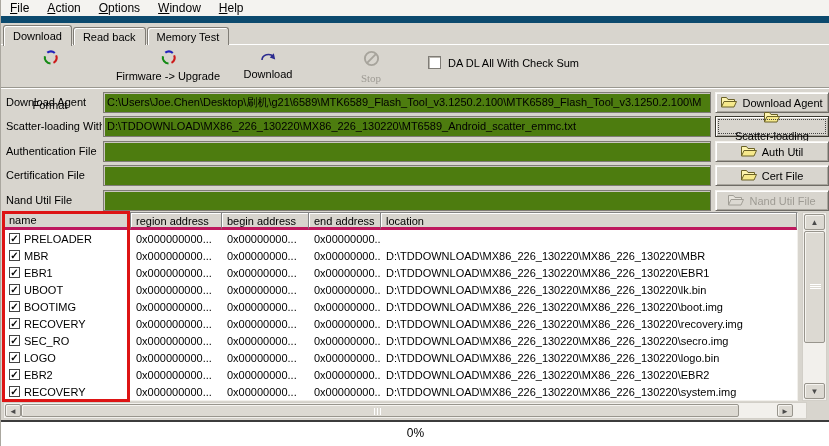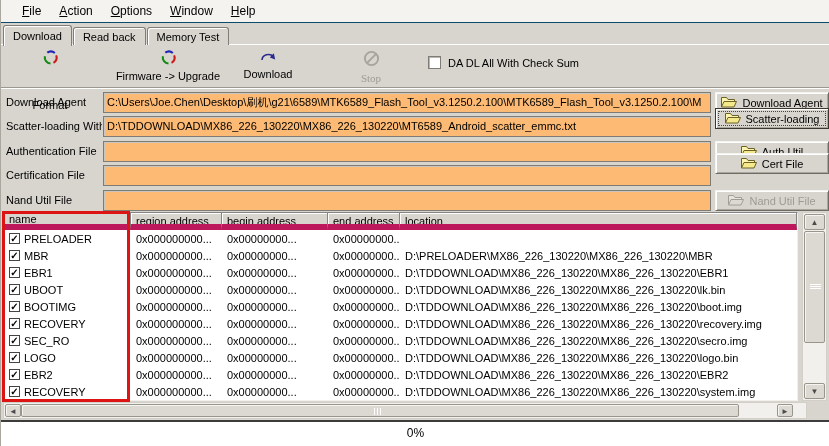--- a/index.html
+++ b/index.html
@@ -5,22 +5,22 @@
   * { box-sizing: border-box; }
   html,body { margin:0; padding:0; }
   body {
     width:829px; height:446px; position:relative; overflow:hidden;
     background:#d8d5ce; font-family:"Liberation Sans", sans-serif; color:#000;
     border-left:1px solid #aaa79f;
   }
   
   #menubar {
     position:absolute; left:0; top:0; width:829px; height:23px;
-    background:#f4f3f0; border-bottom:1px solid #0c4a6e;
-    display:flex; align-items:center; padding-left:12px;
+    background:#f4f3f0; border-bottom:7px solid #0c4a6e;
+    display:flex; align-items:center; padding-left:0;
   }
   .menu-item { padding:3px 9px; font-size:12px; cursor:default; }
   .menu-item u { text-decoration:underline; }
   
   #tabstrip {
     position:absolute; left:0; top:23px; width:829px; height:22px;
     display:flex; align-items:flex-end; padding-left:2px;
   }
   #body-panel {
     position:absolute; left:0; top:44px; width:829px; height:402px;
@@ -49,21 +49,21 @@
     box-shadow: inset 1px 1px 0 #b9b6af; font-size:11px; line-height:11px; text-align:center;
   }
   #checksum-label { position:absolute; left:447px; top:57px; font-size:11px; }
   
   .flabel {
     position:absolute; left:5px; width:96px; height:21px; font-size:11px;
     line-height:21px; white-space:nowrap; overflow:hidden;
   }
   .finput {
     position:absolute; left:102px; width:608px; height:21px;
-    background:#fdba74; border:1px solid #7f7c76;
+    background:#4d7c0f; border:1px solid #7f7c76;
     box-shadow: inset 1px 1px 0 #c9c6bf;
     font-size:11px; line-height:19px; padding:0 3px; white-space:nowrap; overflow:hidden;
   }
   .fbtn {
     position:absolute; left:714px; width:114px; height:21px;
     background:#d8d5ce; border:1px solid #6e6b65;
     border-top-color:#f6f4f0; border-left-color:#f6f4f0;
     box-shadow: inset 1px 1px 0 #fff, inset -1px -1px 0 #a9a69e;
     font-size:11px; display:flex; align-items:center; justify-content:center; gap:5px; cursor:default;
   }
@@ -74,31 +74,31 @@
   #table {
     position:absolute; left:2px; top:212px; width:795px; height:189px;
     background:#fff; border:1px solid #848484;
     border-right-color:#f2f0ec; border-bottom-color:#f2f0ec;
     overflow:hidden;
   }
   #table-header { display:flex; height:17px; background:#d8d5ce; }
   .hcell {
     font-size:11px; line-height:16px; padding-left:5px;
     background:#d8d5ce;
-    border-right:1px solid #848484; border-bottom:6px solid #be185d;
+    border-right:1px solid #848484; border-bottom:3px solid #be185d;
     box-shadow: inset 1px 1px 0 #fff;
     white-space:nowrap; overflow:hidden; cursor:default;
   }
   .trow { display:flex; height:17px; align-items:center; }
   .cell {
     font-size:11px; white-space:nowrap; overflow:hidden; padding-left:5px; cursor:default;
   }
   .c0 { width:127px; display:flex; align-items:center; gap:4px; }
   .c1 { width:91px; }
-  .c2 { width:106px; }
+  .c2 { width:87px; }
   .c3 { width:72px; }
   .c4 { flex:1; }
   .cbx {
     width:11px; height:11px; flex:0 0 11px; background:#fff; border:1px solid #444;
     font-size:10px; line-height:9px; text-align:center; font-weight:bold;
   }
   .nm { overflow:hidden; white-space:nowrap; }
   
   #red-annotation {
     position:absolute; left:1px; top:211px; width:128px; height:191px;
@@ -200,39 +200,39 @@
     <div class="finput" style="top: 92px;">C:\Users\Joe.Chen\Desktop\刷机\g21\6589\MTK6589_Flash_Tool_v3.1250.2.100\MTK6589_Flash_Tool_v3.1250.2.100\M</div>
     <div class="fbtn normal" style="top: 92px;">
       <span><svg width="16" height="12" viewBox="0 0 16 12">
           <path d="M0.5 11 V1.5 H5.5 L7 3.5 H13.5 V5.5" fill="#fdf4ae" stroke="#6b6228"></path>
           <path d="M0.5 11 L3 5.5 H15.5 L13 11 Z" fill="#f6e98c" stroke="#6b6228"></path>
         </svg></span>
       <span>Download Agent</span>
     </div>
     <div class="flabel" style="top: 116px;">Scatter-loading With</div>
     <div class="finput" style="top: 116px;">D:\TDDOWNLOAD\MX86_226_130220\MX86_226_130220\MT6589_Android_scatter_emmc.txt</div>
-    <div class="fbtn focused" style="top: 108px;">
+    <div class="fbtn focused" style="top: 116px; flex-direction: column;">
       <span><svg width="16" height="12" viewBox="0 0 16 12">
           <path d="M0.5 11 V1.5 H5.5 L7 3.5 H13.5 V5.5" fill="#fdf4ae" stroke="#6b6228"></path>
           <path d="M0.5 11 L3 5.5 H15.5 L13 11 Z" fill="#f6e98c" stroke="#6b6228"></path>
         </svg></span>
       <span>Scatter-loading</span>
     </div>
     <div class="flabel" style="top: 141px;">Authentication File</div>
     <div class="finput" style="top: 141px;"></div>
     <div class="fbtn normal" style="top: 141px;">
       <span><svg width="16" height="12" viewBox="0 0 16 12">
           <path d="M0.5 11 V1.5 H5.5 L7 3.5 H13.5 V5.5" fill="#fdf4ae" stroke="#6b6228"></path>
           <path d="M0.5 11 L3 5.5 H15.5 L13 11 Z" fill="#f6e98c" stroke="#6b6228"></path>
         </svg></span>
       <span>Auth Util</span>
     </div>
     <div class="flabel" style="top: 165px;">Certification File</div>
     <div class="finput" style="top: 165px;"></div>
-    <div class="fbtn normal" style="top: 153px;">
+    <div class="fbtn normal" style="top: 165px;">
       <span><svg width="16" height="12" viewBox="0 0 16 12">
           <path d="M0.5 11 V1.5 H5.5 L7 3.5 H13.5 V5.5" fill="#fdf4ae" stroke="#6b6228"></path>
           <path d="M0.5 11 L3 5.5 H15.5 L13 11 Z" fill="#f6e98c" stroke="#6b6228"></path>
         </svg></span>
       <span>Cert File</span>
     </div>
     <div class="flabel" style="top: 190px;">Nand Util File</div>
     <div class="finput" style="top: 190px;"></div>
     <div class="fbtn disabled" style="top: 190px;">
       <span><svg width="16" height="12" viewBox="0 0 16 12">
@@ -262,21 +262,21 @@
         <div class="cell c3">0x00000000...</div>
       </div>
       <div class="trow">
         <div class="cell c0">
           <span class="cbx">✓</span>
           <span class="nm">MBR</span>
         </div>
         <div class="cell c1">0x000000000...</div>
         <div class="cell c2">0x00000000...</div>
         <div class="cell c3">0x00000000...</div>
-        <div class="cell c4">D:\PRELOADER\MX86_226_130220\MX86_226_130220\MBR</div>
+        <div class="cell c4">D:\TDDOWNLOAD\MX86_226_130220\MX86_226_130220\MBR</div>
       </div>
       <div class="trow">
         <div class="cell c0">
           <span class="cbx">✓</span>
           <span class="nm">EBR1</span>
         </div>
         <div class="cell c1">0x000000000...</div>
         <div class="cell c2">0x00000000...</div>
         <div class="cell c3">0x00000000...</div>
         <div class="cell c4">D:\TDDOWNLOAD\MX86_226_130220\MX86_226_130220\EBR1</div>

